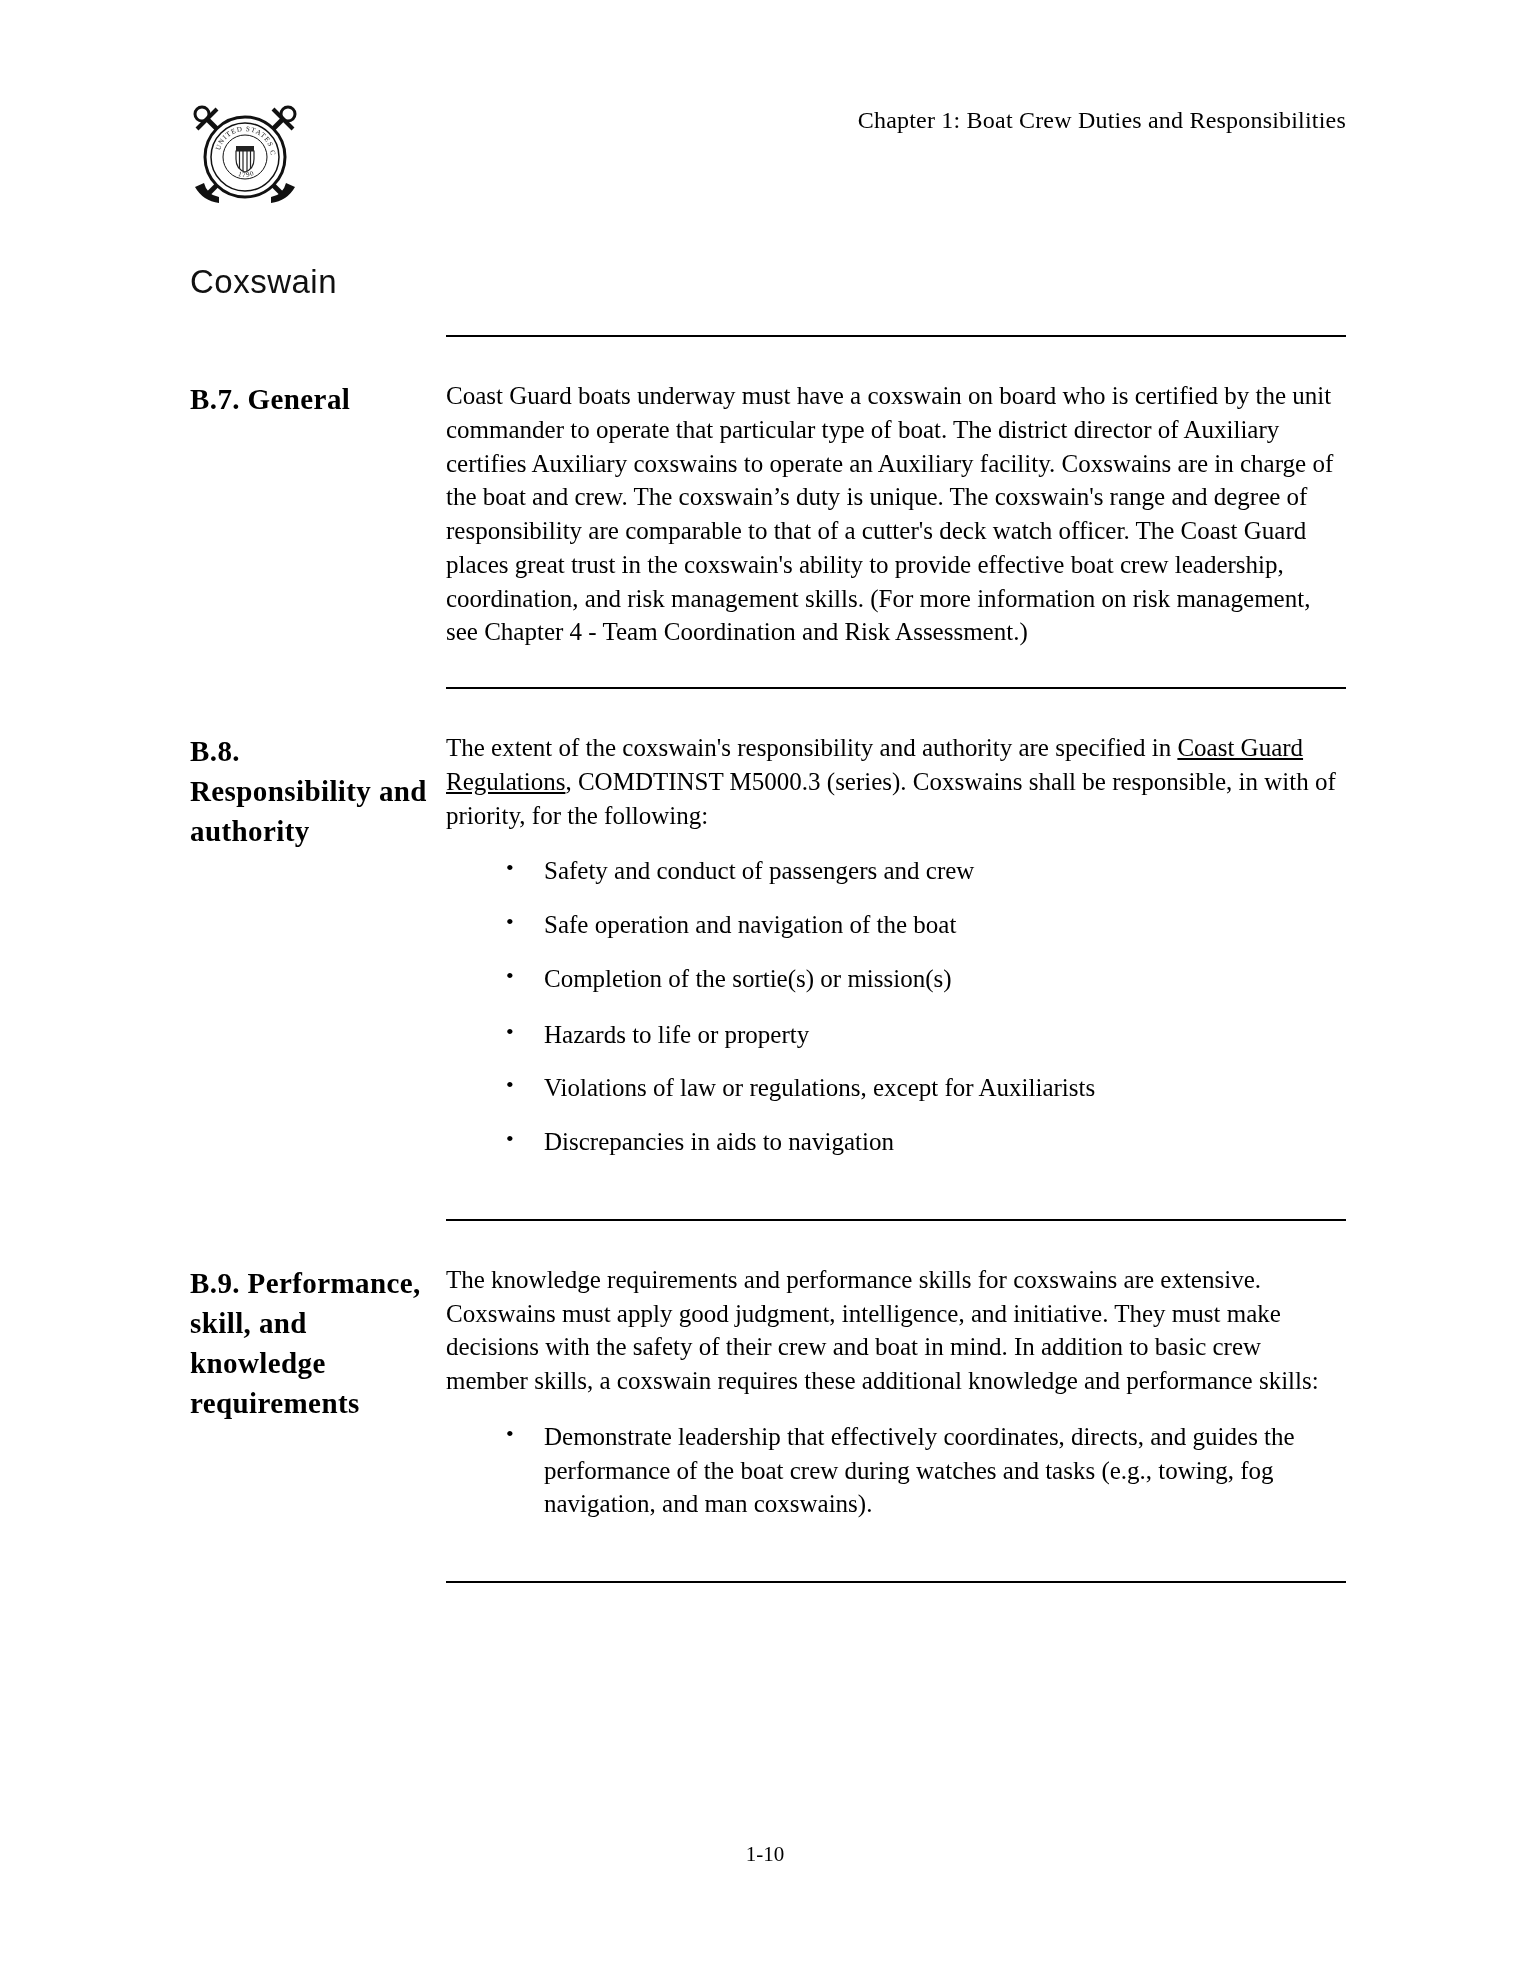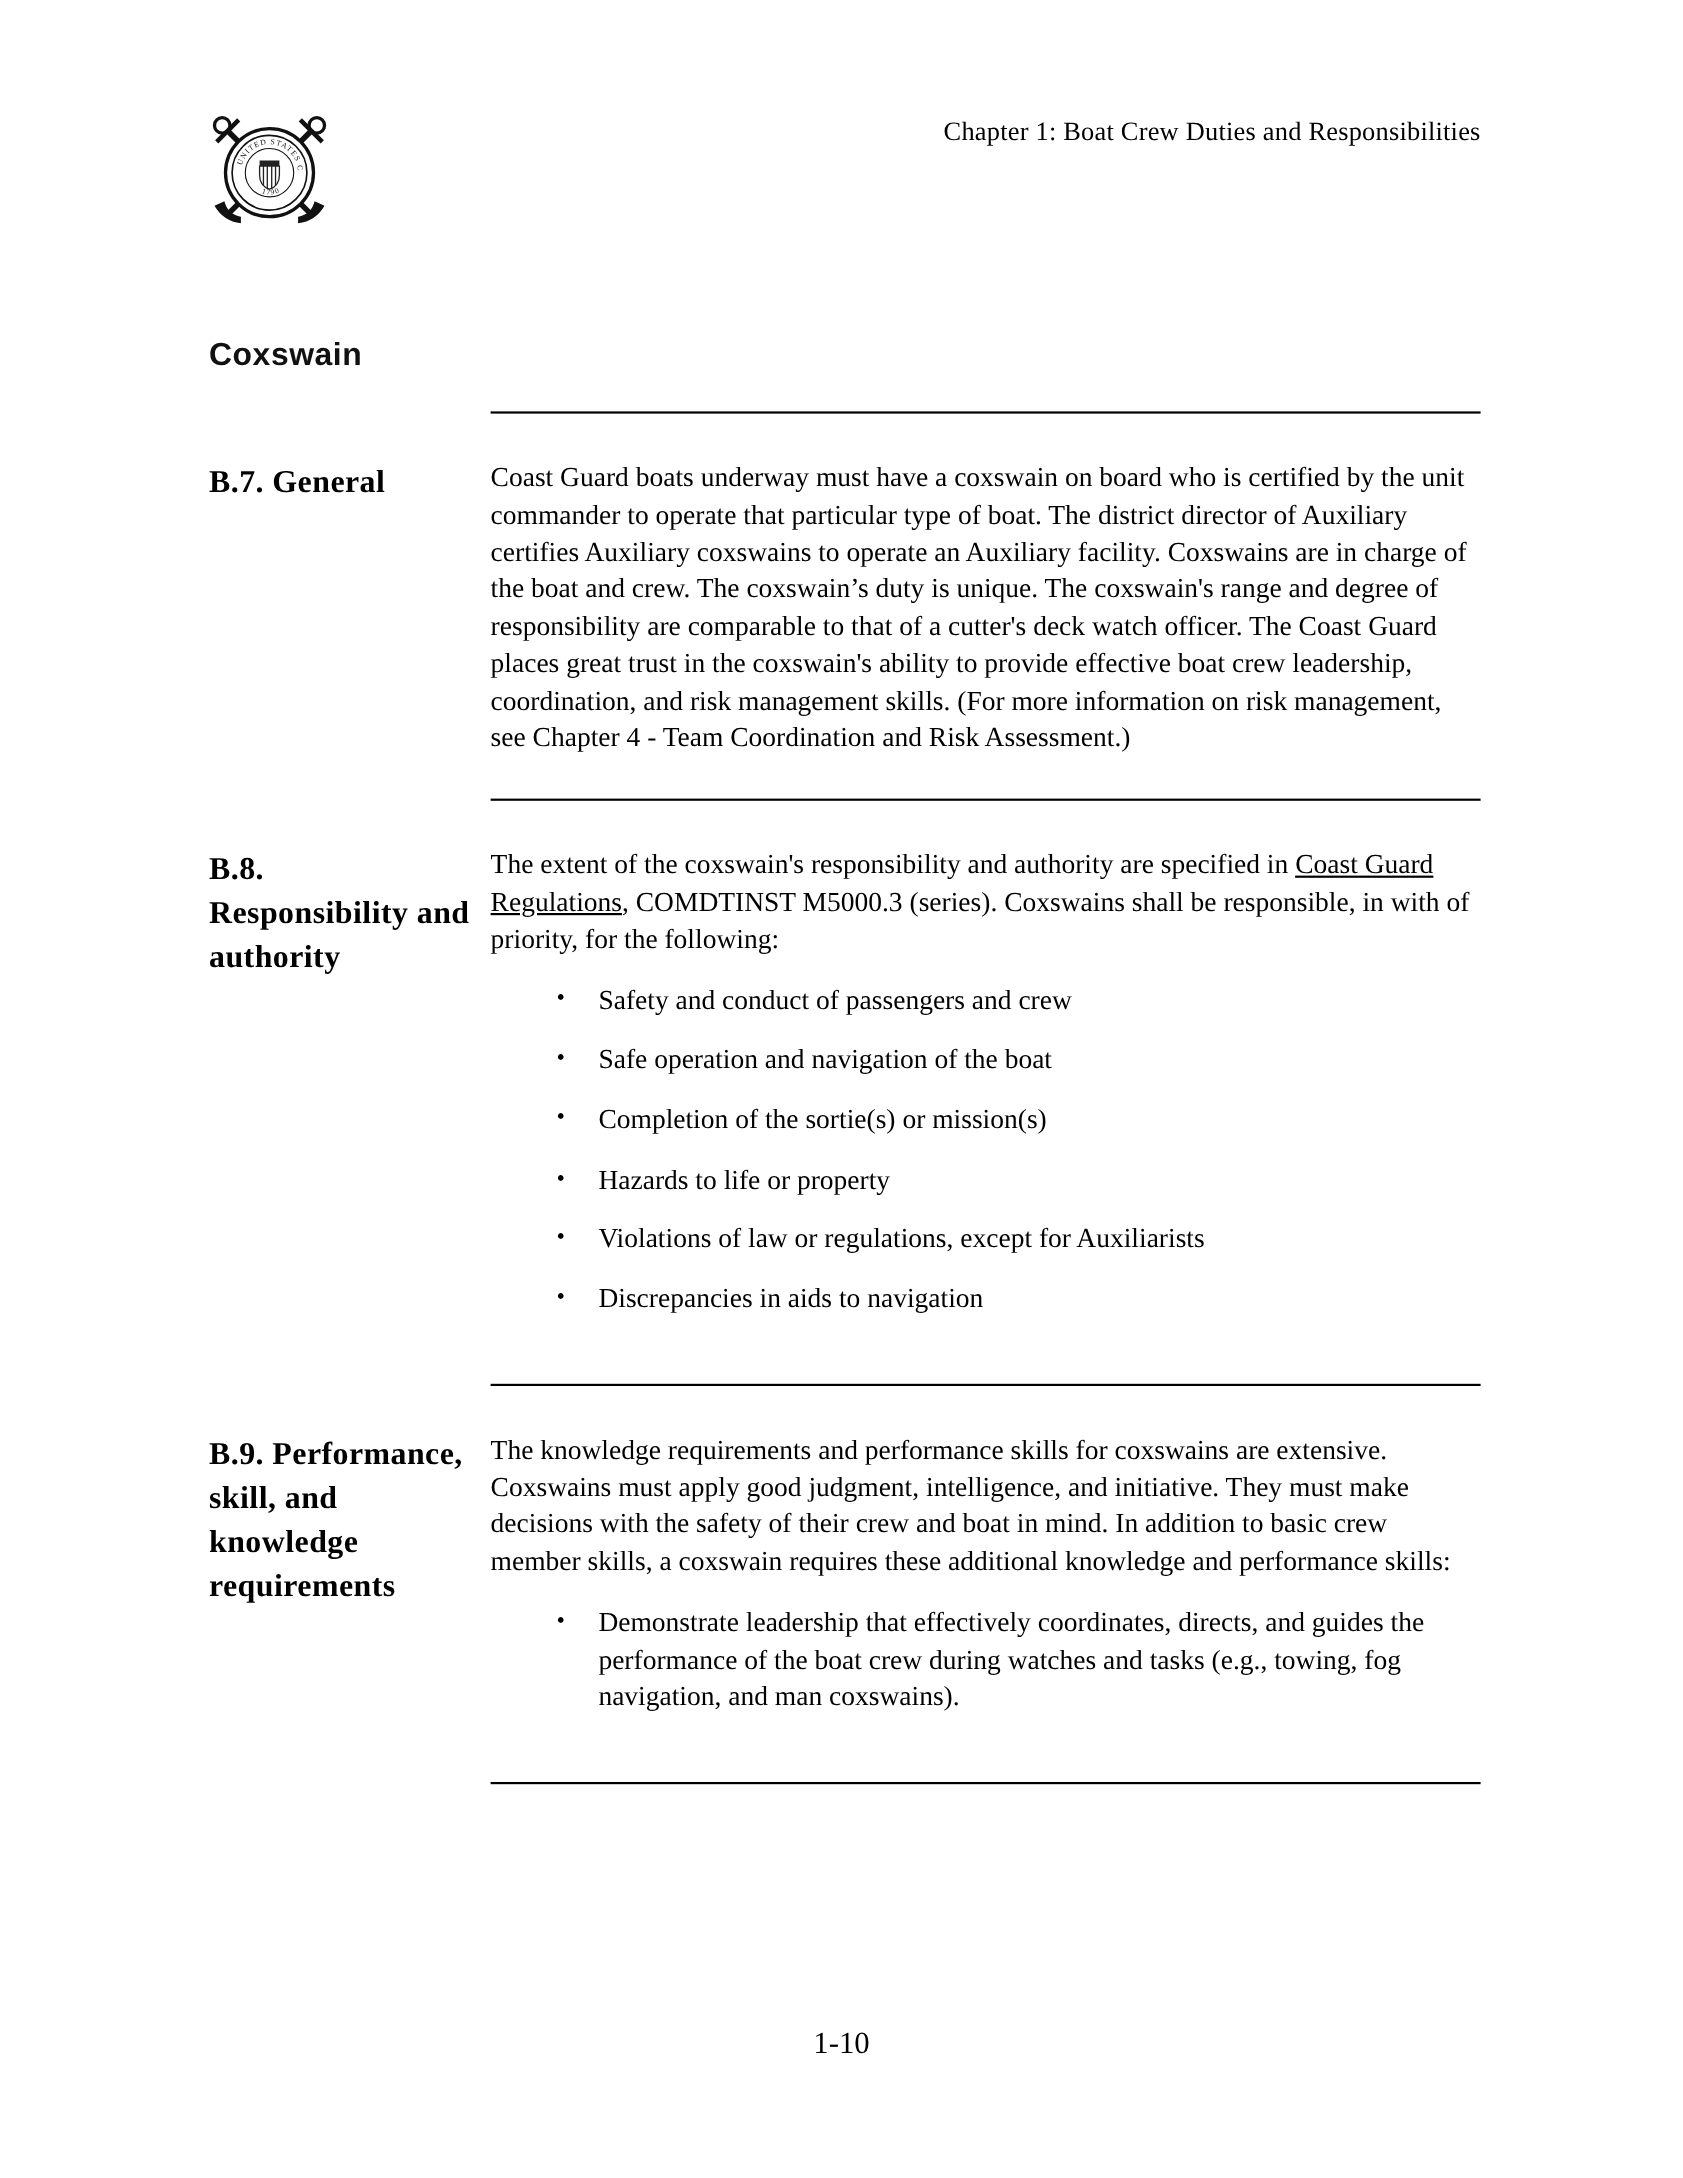--- a/index.html
+++ b/index.html
@@ -23,24 +23,24 @@
   }
   .seal { width:140px; height:140px; flex:0 0 auto; }
   .chapter-header {
     font-size:24px;
     margin-top:20px;
     letter-spacing:0.2px;
     text-align:right;
   }
 
   .page-title {
-    margin-top:80px;
+    margin-top:36px;
     font-family:"Liberation Sans", sans-serif;
-    font-size:29px;
-    font-weight:700;
+    font-size:33px;
+    font-weight:400;
     letter-spacing:0.5px;
     color:#111;
   }
 
   .rule {
     border:none;
     border-top:2px solid #000;
     margin-left:256px;
     margin-top:34px;
   }
@@ -82,21 +82,21 @@
     position:absolute;
     left:0; top:-1px;
     font-size:22px;
   }
 
   .page-footer {
     position:absolute;
     left:0; right:0;
     top:1842px;
     text-align:center;
-    font-size:28px;
+    font-size:21px;
   }
 </style>
 </head>
 <body>
 
 <div class="page">
 
   <div class="header-row">
     <svg class="seal" viewBox="0 0 140 140" aria-hidden="true">
       <defs>

